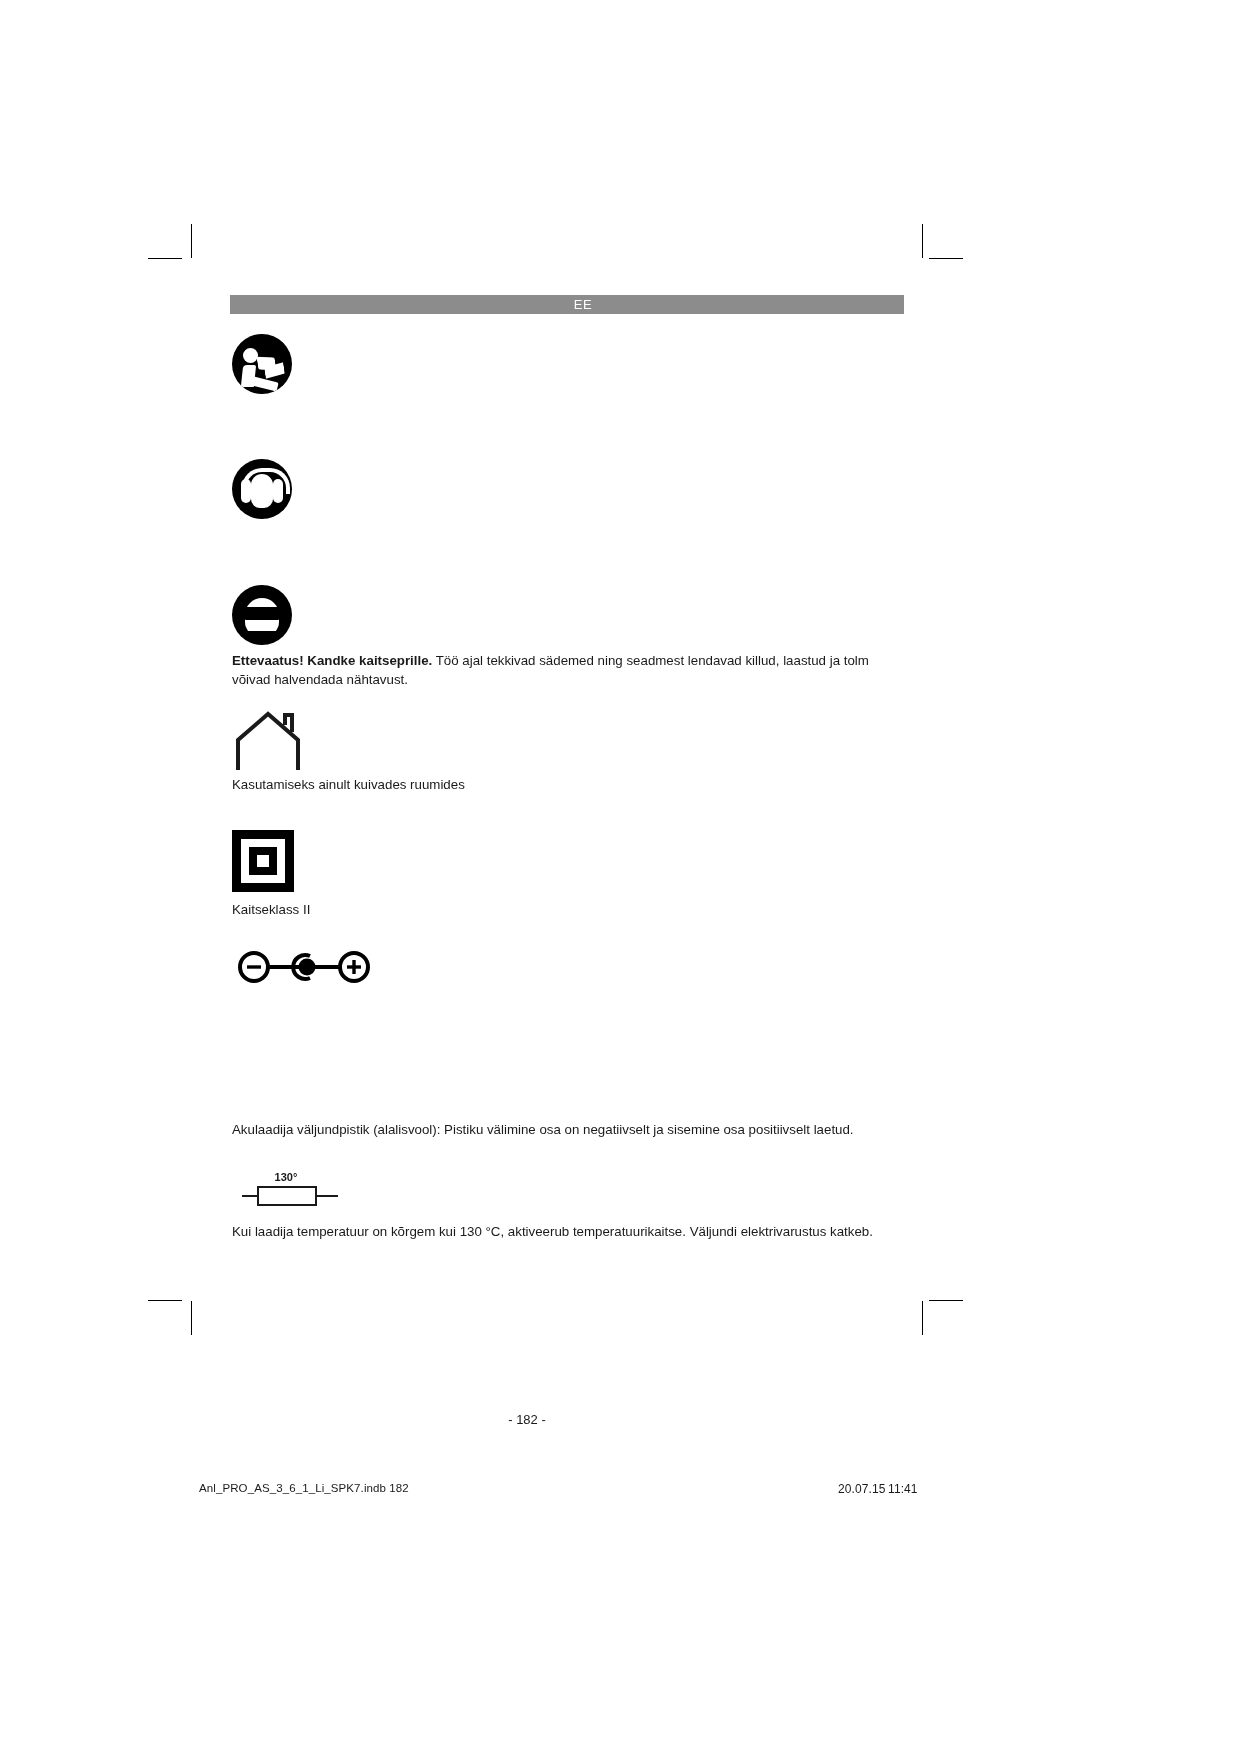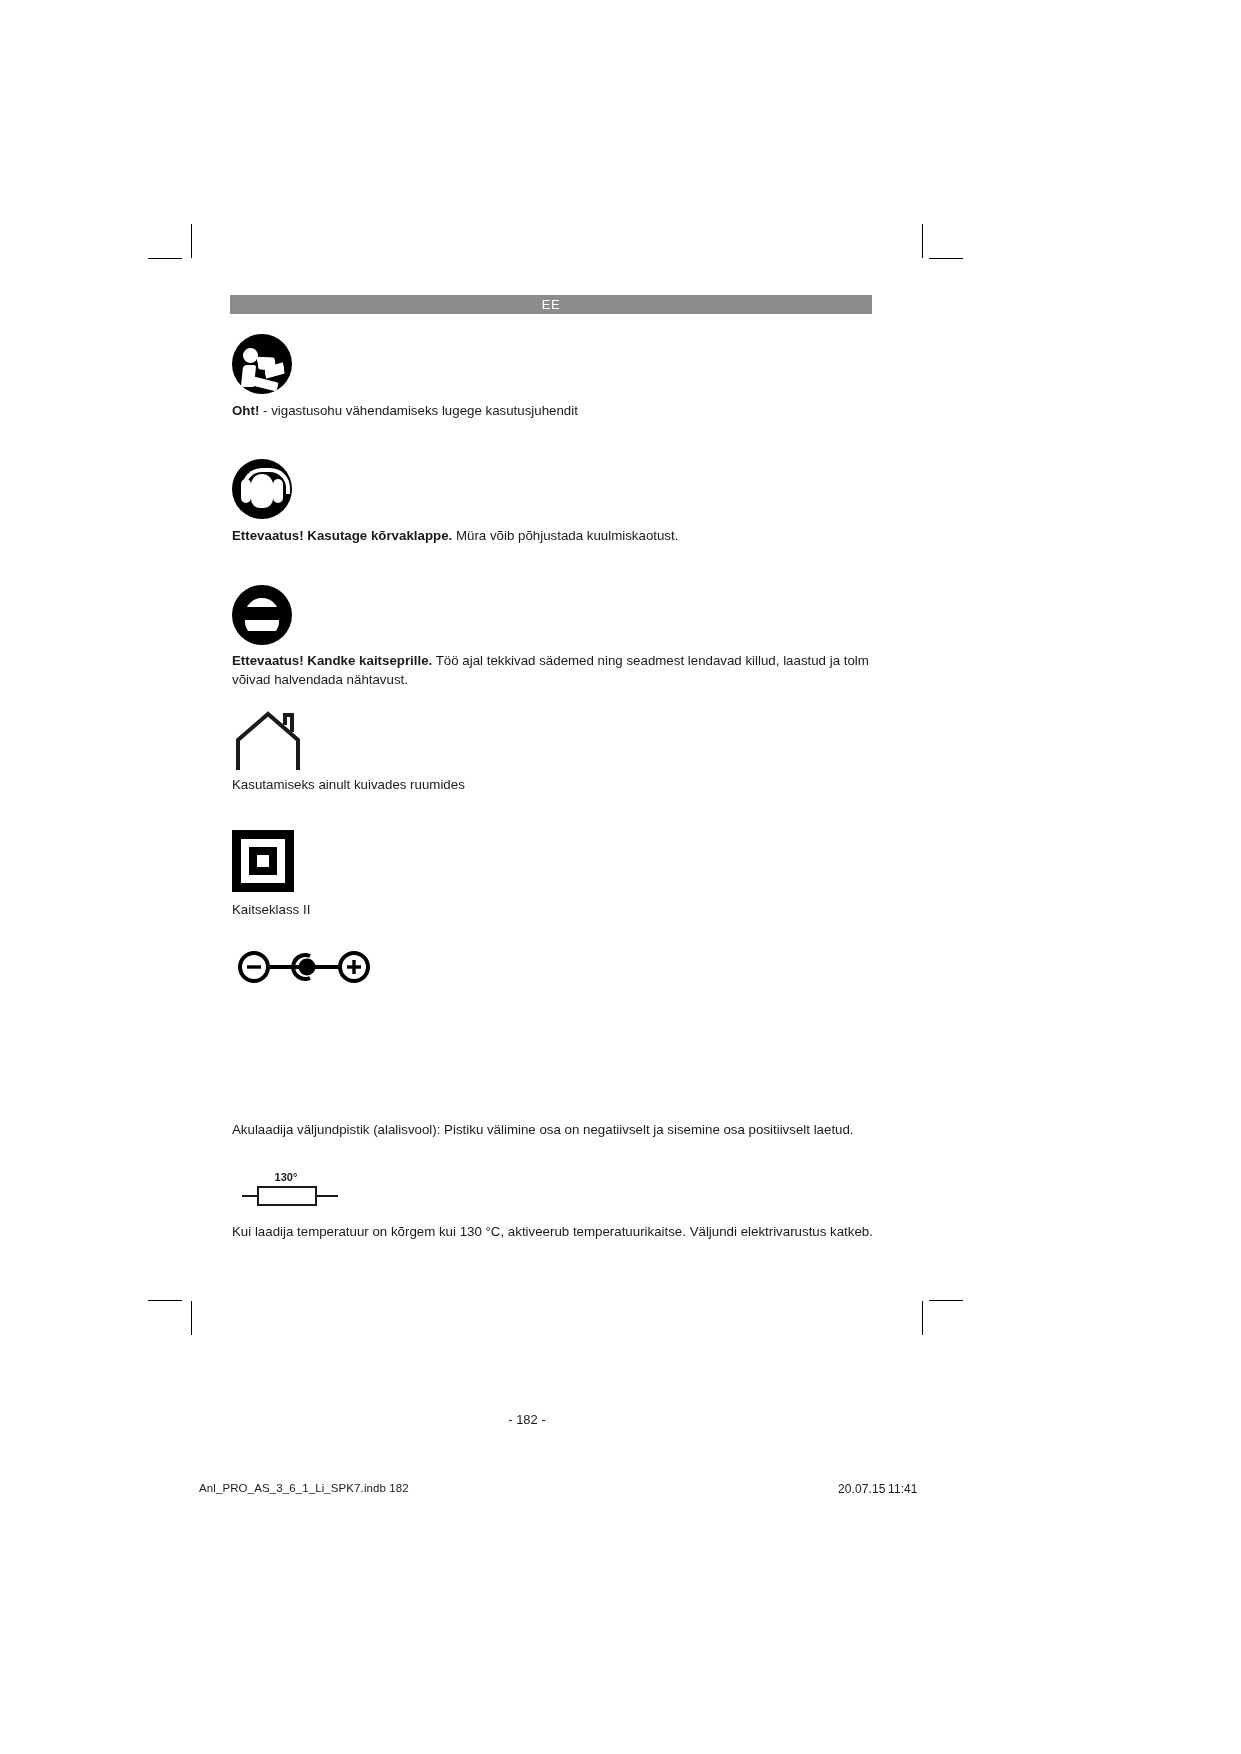--- a/index.html
+++ b/index.html
@@ -31,20 +31,21 @@
     left: 230px;
     top: 295px;
     width: 642px;
     height: 19px;
     background: #8c8c8c;
     color: #ffffff;
     font-size: 13px;
     line-height: 19px;
     text-align: center;
     letter-spacing: 0.5px;
+    padding-left: 32px;
   }
 
   
   .sym-block { position: absolute; left: 232px; }
   .icon-wrap { position: relative; }
 
   .caption {
     position: absolute;
     left: 232px;
     font-size: 13.3px;
@@ -224,36 +225,30 @@
     <div class="icon-wrap">
       <div class="circ-icon">
         <div class="manual-head"></div>
         <div class="manual-body"></div>
         <div class="manual-arm"></div>
         <div class="manual-book-l"></div>
         <div class="manual-book-r"></div>
       </div>
     </div>
   </div>
-  <div class="caption" style="top:402px;">
-    <b>Oht!</b><span> - vigastusohu vähendamiseks lugege kasutusjuhendit</span>
-  </div>
 
   <div class="sym-block" style="top:459px;">
     <div class="icon-wrap">
       <div class="circ-icon">
         <div class="ear-head"></div>
         <div class="ear-band"></div>
         <div class="ear-cup-l"></div>
         <div class="ear-cup-r"></div>
       </div>
     </div>
-  </div>
-  <div class="caption" style="top:527px;">
-    <b>Ettevaatus! Kasutage kõrvaklappe.</b><span> Müra võib põhjustada kuulmiskaotust.</span>
   </div>
 
   <div class="sym-block" style="top:585px;">
     <div class="icon-wrap">
       <div class="circ-icon">
         <div class="eye-head"></div>
         <div class="eye-strap"></div>
         <div class="eye-goggles"></div>
         <div class="eye-chin"></div>
       </div>

